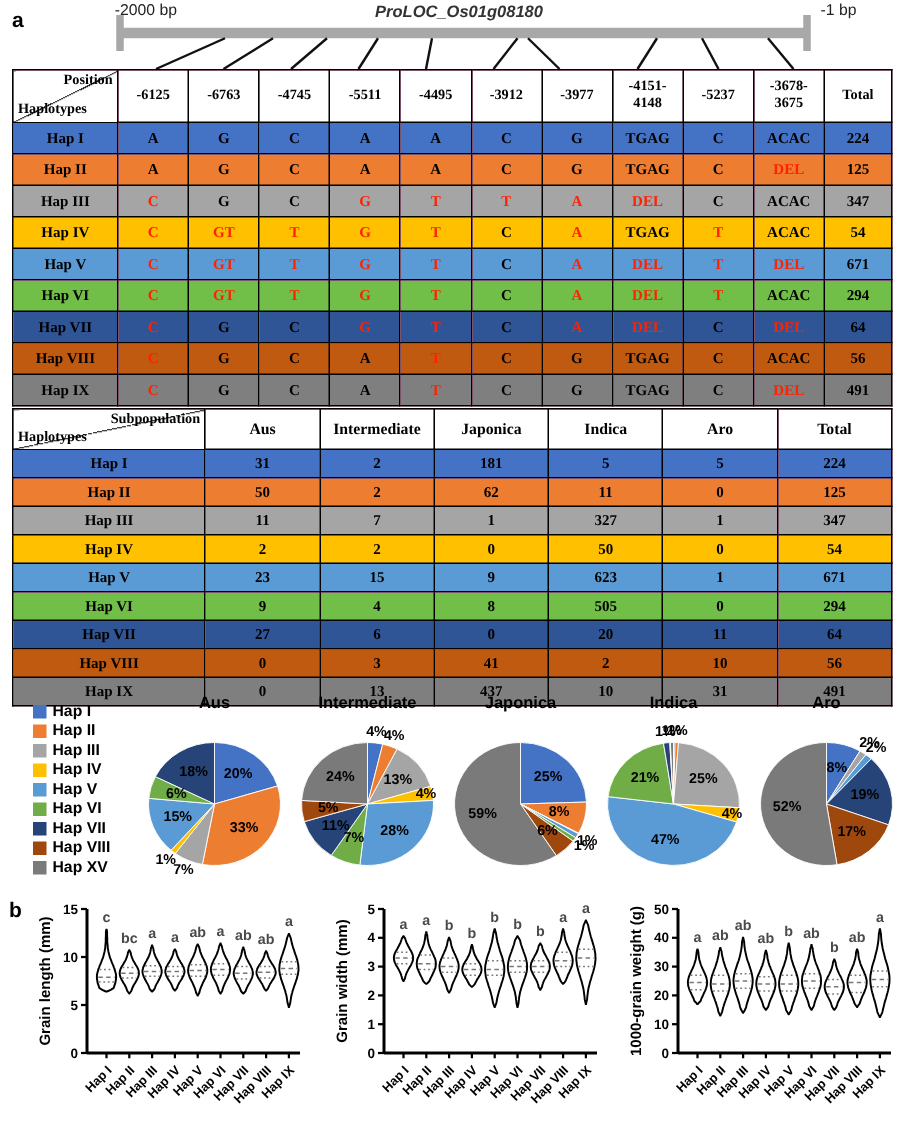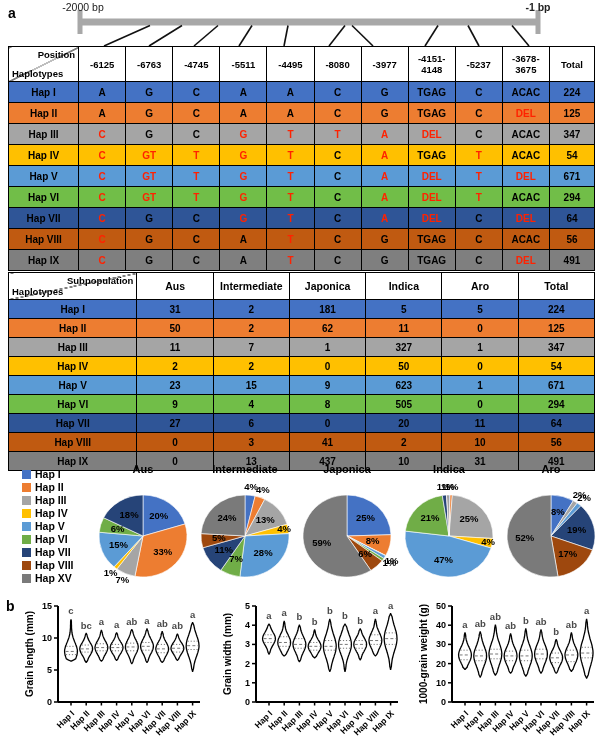--- a/index.html
+++ b/index.html
@@ -5,27 +5,27 @@
   html,body{margin:0;padding:0;background:#fff;}
   body{width:603px;height:750px;position:relative;font-family:"Liberation Sans",sans-serif;color:#000;}
   #fig{position:absolute;inset:0;background:#fff;overflow:hidden;}
   .panel-label{position:absolute;font-weight:bold;font-size:14px;line-height:14px;}
   #label-a{left:8px;top:6px;}
   #label-b{left:6px;top:599px;}
 
   
   #diagram{position:absolute;left:0;top:0;width:603px;height:48px;}
   #diagram svg{position:absolute;left:0;top:0;overflow:visible;}
-  .bp-label{position:absolute;font-size:10.5px;color:#222;text-align:center;top:1px;}
+  .bp-label{position:absolute;font-size:10.5px;color:#222;text-align:right;top:1px;}
   #bp-left{left:48px;width:70px;}
-  #bp-right{left:505px;width:66px;font-weight:bold;}
+  #bp-right{left:505px;width:66px;}
   #gene-name{position:absolute;left:206px;width:200px;top:2px;text-align:center;font-style:italic;font-weight:bold;font-size:11px;color:#333;}
 
   
-  table{border-collapse:collapse;table-layout:fixed;position:absolute;background:#f9a8d4;}
+  table{border-collapse:collapse;table-layout:fixed;position:absolute;background:#f9a8d4;font-family:Liberation Serif, serif;}
   #hap-table{left:8px;top:46px;width:587px;}
   #subpop-table{left:8px;top:272px;width:587px;}
   th,td{border:1.4px solid #000;text-align:center;font-weight:bold;padding:0;overflow:hidden;}
   #hap-table th{height:34px;font-size:9.5px;white-space:pre-line;line-height:11px;background:#fff;}
   #hap-table td{height:20px;font-size:10px;}
   #subpop-table th{height:26px;font-size:10.5px;background:#fff;}
   #subpop-table td{height:18px;font-size:10px;}
   th.corner{position:relative;background:linear-gradient(to bottom right,#fff 49.4%,#000 49.4%,#000 50.6%,#fff 50.6%) !important;}
   th.corner .c-top{position:absolute;top:2px;right:3px;font-size:9.5px;}
   th.corner .c-bot{position:absolute;bottom:2px;left:3px;font-size:9.5px;}
@@ -64,20 +64,21 @@
         <line x1="252" y1="25.5" x2="239" y2="46"></line>
         <line x1="288" y1="25.5" x2="284" y2="46"></line>
         <line x1="345" y1="25.5" x2="329" y2="46"></line>
         <line x1="352" y1="25.5" x2="373" y2="46"></line>
         <line x1="438" y1="25.5" x2="425" y2="46"></line>
         <line x1="468" y1="25.5" x2="479" y2="46"></line>
         <line x1="512" y1="25.5" x2="529" y2="46"></line>
       </g>
     </svg>
     <span class="bp-label" id="bp-left">-2000 bp</span>
+    <span id="gene-name">ProLOC_Os01g08180</span>
     <span class="bp-label" id="bp-right">-1 bp</span>
   </div>
 
   <table id="hap-table">
       <colgroup>
         <col style="width: 70px;">
         <col style="width: 47px;">
         <col style="width: 47px;">
         <col style="width: 47px;">
         <col style="width: 47px;">
@@ -90,21 +91,21 @@
         <col style="width: 45px;">
       </colgroup>
       <thead>
         <tr>
           <th class="corner"><span class="c-top">Position</span><span class="c-bot">Haplotypes</span></th>
           <th>-6125</th>
           <th>-6763</th>
           <th>-4745</th>
           <th>-5511</th>
           <th>-4495</th>
-          <th>-8080</th>
+          <th>-3912</th>
           <th>-3977</th>
           <th>-4151-
 4148</th>
           <th>-5237</th>
           <th>-3678-
 3675</th>
           <th>Total</th>
         </tr>
       </thead>
       <tbody>

